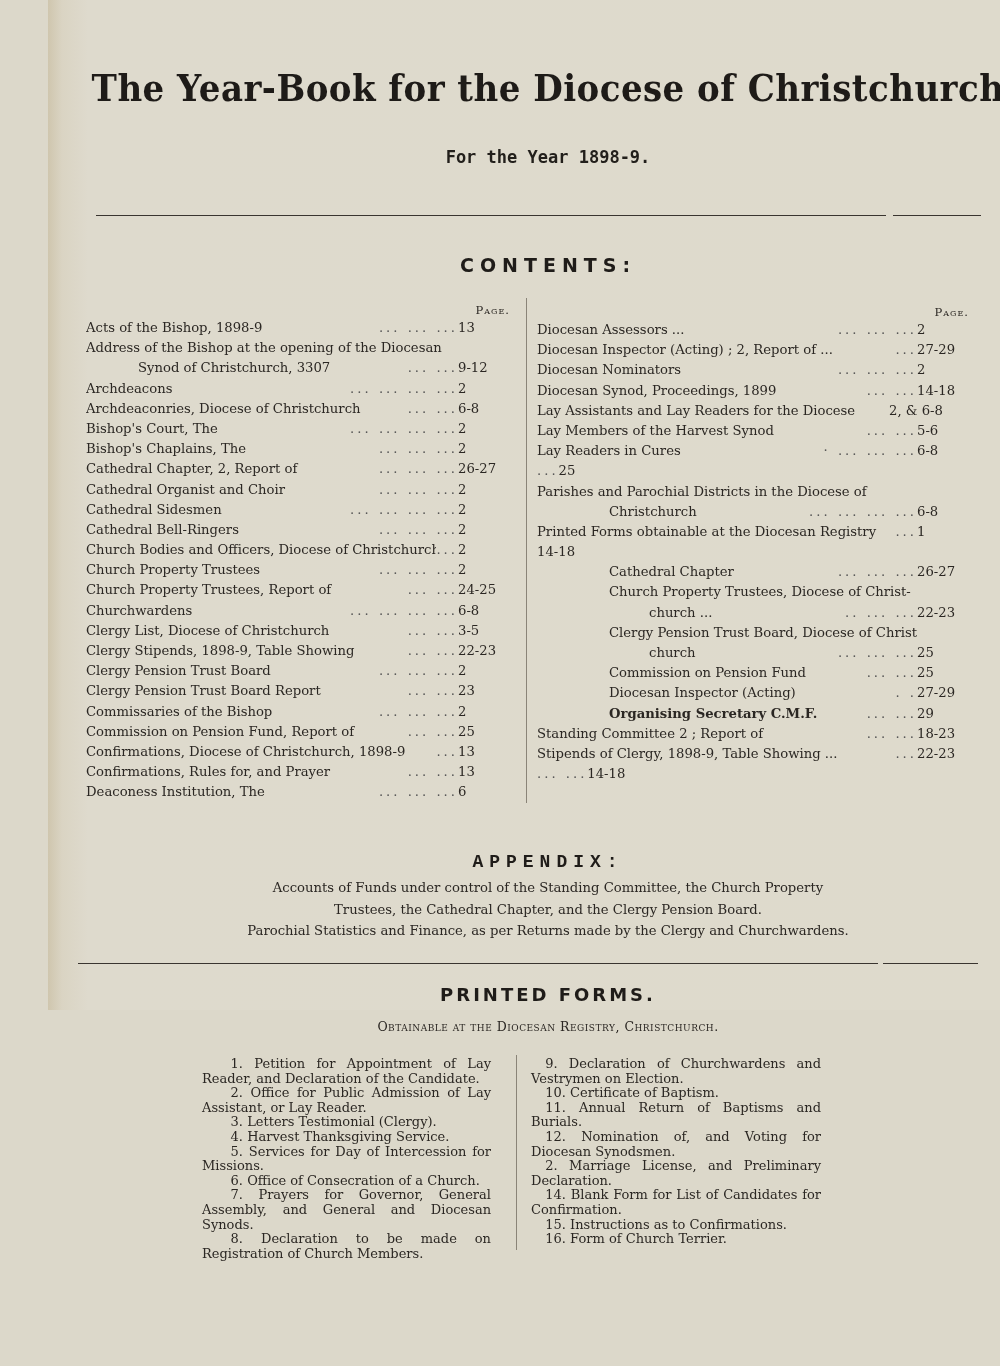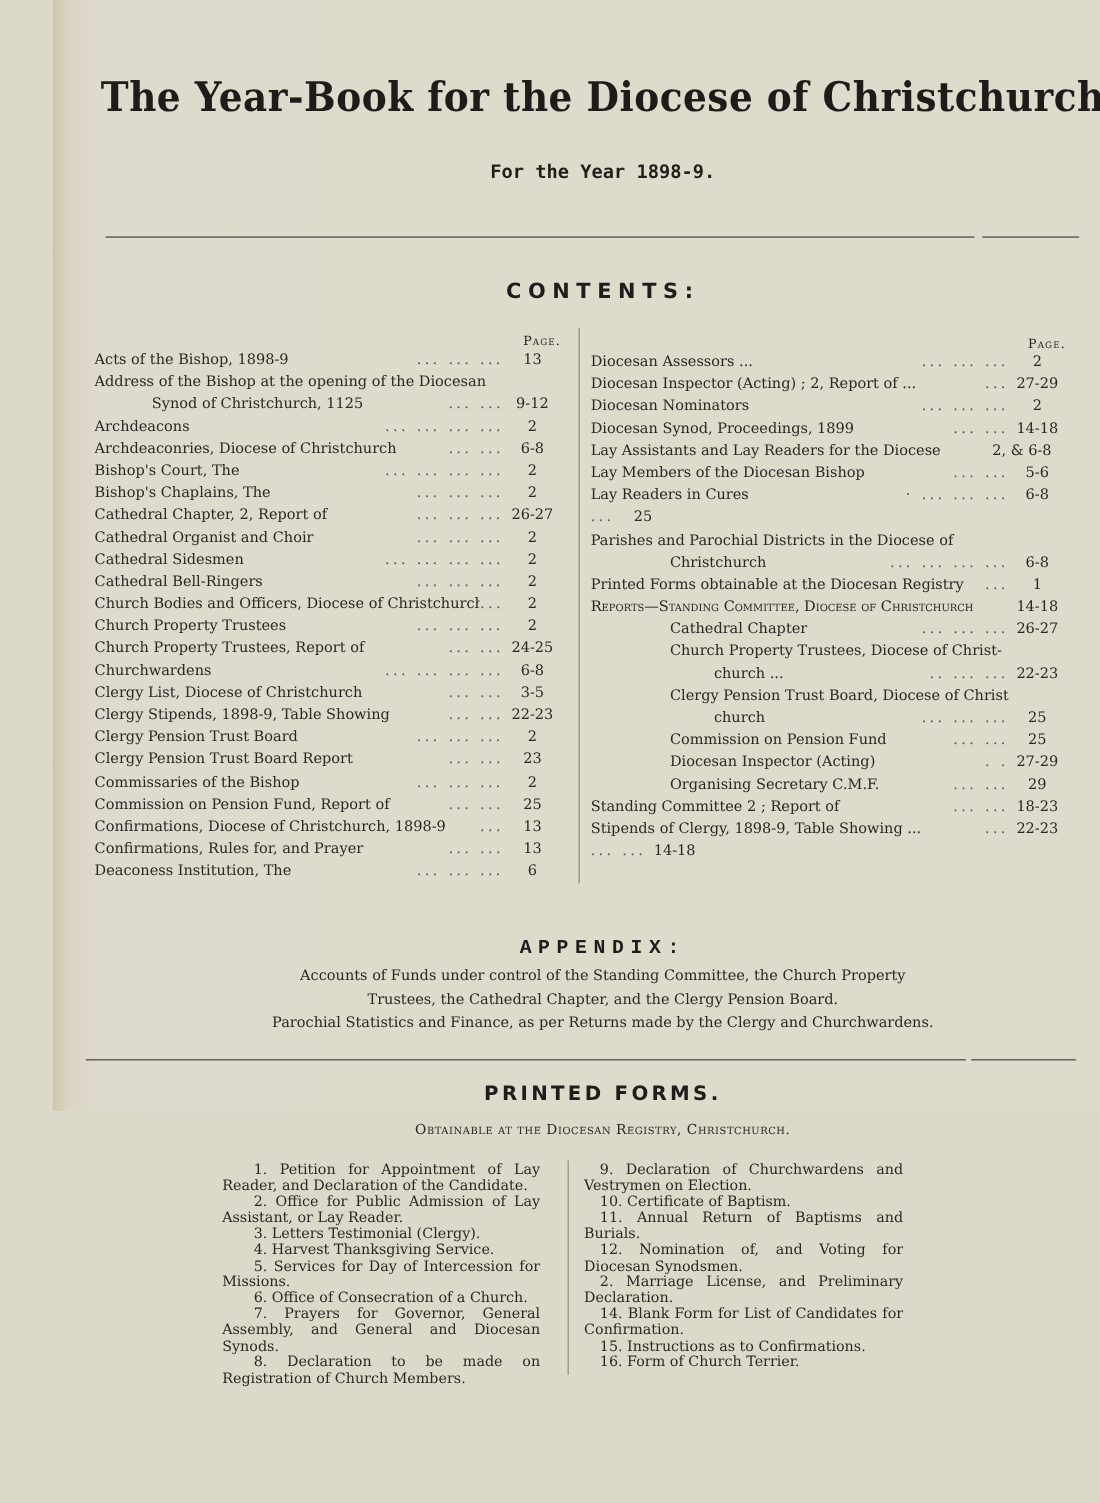--- a/index.html
+++ b/index.html
@@ -35,21 +35,21 @@
     letter-spacing: 6px; color: #1f1c19;
   }
   .smallcaps { font-variant: small-caps; }
   .col {
     position: absolute; font-size: 13.2px; line-height: 20.2px;
     font-family: "DejaVu Serif", serif; color: #2b2723;
   }
   .row { display: flex; white-space: nowrap; height: 20.2px; }
   .row .lbl { flex: 1; overflow: hidden; }
   .row .dots { letter-spacing: 3px; color: #555; }
-  .row .pg { width: 52px; text-align: center; flex: none; }
+  .row .pg { width: 52px; text-align: left; flex: none; }
   .pagehdr { text-align: right; font-size: 11.5px; letter-spacing: 1px; font-variant: small-caps; height: 18px; }
   .divider { position: absolute; width: 1px; background: #8a8478; }
   .appendix-text {
     position: absolute; left: 0; width: 1000px; text-align: center;
     font-family: "DejaVu Serif", serif; font-size: 13.2px; line-height: 21px; color: #2b2723;
   }
   .forms {
     position: absolute; font-size: 13px; line-height: 14.6px; color: #2b2723;
     text-align: justify;
   }
@@ -75,21 +75,21 @@
         <span class="lbl">Acts of the Bishop, 1898-9</span>
         <span class="dots">...   ...   ...</span>
         <span class="pg">13</span>
       </div>
       <div class="row">
         <span class="lbl">Address of the Bishop at the opening of the Diocesan</span>
         <span class="dots"></span>
         <span class="pg"></span>
       </div>
       <div class="row">
-        <span class="lbl" style="padding-left: 52px;">Synod of Christchurch, 1125</span>
+        <span class="lbl" style="padding-left: 52px;">Synod of Christchurch, 3307</span>
         <span class="dots">...   ...</span>
         <span class="pg">9-12</span>
       </div>
       <div class="row">
         <span class="lbl">Archdeacons</span>
         <span class="dots">...   ...   ...   ...</span>
         <span class="pg">2</span>
       </div>
       <div class="row">
         <span class="lbl">Archdeaconries, Diocese of Christchurch</span>
@@ -216,21 +216,21 @@
         <span class="lbl">Diocesan Synod, Proceedings, 1899</span>
         <span class="dots">...   ...</span>
         <span class="pg">14-18</span>
       </div>
       <div class="row">
         <span class="lbl">Lay Assistants and Lay Readers for the Diocese</span>
         <span class="dots"></span>
         <span class="pg" style="width: 80px;">2, &amp; 6-8</span>
       </div>
       <div class="row">
-        <span class="lbl">Lay Members of the Diocesan Bishop</span>
+        <span class="lbl">Lay Members of the Harvest Synod</span>
         <span class="dots">...   ...</span>
         <span class="pg">5-6</span>
       </div>
       <div class="row">
         <span class="lbl">Lay Readers in Cures</span>
         <span class="dots">·   ...   ...   ...</span>
         <span class="pg">6-8</span>
       </div>
       <div class="row">
         <span class="dots">...</span>
@@ -245,21 +245,20 @@
         <span class="lbl" style="padding-left: 72px;">Christchurch</span>
         <span class="dots">...   ...   ...   ...</span>
         <span class="pg">6-8</span>
       </div>
       <div class="row">
         <span class="lbl">Printed Forms obtainable at the Diocesan Registry</span>
         <span class="dots">...</span>
         <span class="pg">1</span>
       </div>
       <div class="row">
-        <span class="lbl" style="font-variant: small-caps;">Reports—Standing Committee, Diocese of Christchurch</span>
         <span class="dots"></span>
         <span class="pg">14-18</span>
       </div>
       <div class="row">
         <span class="lbl" style="padding-left: 72px;">Cathedral Chapter</span>
         <span class="dots">...   ...   ...</span>
         <span class="pg">26-27</span>
       </div>
       <div class="row">
         <span class="lbl" style="padding-left: 72px;">Church Property Trustees, Diocese of Christ-</span>
@@ -285,21 +284,21 @@
         <span class="lbl" style="padding-left: 72px;">Commission on Pension Fund</span>
         <span class="dots">...   ...</span>
         <span class="pg">25</span>
       </div>
       <div class="row">
         <span class="lbl" style="padding-left: 72px;">Diocesan Inspector (Acting)</span>
         <span class="dots">.   .</span>
         <span class="pg">27-29</span>
       </div>
       <div class="row">
-        <span class="lbl" style="padding-left: 72px;">Organising Secretary C.M.F.</span>
+        <span class="lbl" style="padding-left: 72px; font-weight: bold;">Organising Secretary C.M.F.</span>
         <span class="dots">...   ...</span>
         <span class="pg">29</span>
       </div>
       <div class="row">
         <span class="lbl">Standing Committee 2 ; Report of</span>
         <span class="dots">...   ...</span>
         <span class="pg">18-23</span>
       </div>
       <div class="row">
         <span class="lbl">Stipends of Clergy, 1898-9, Table Showing ...</span>

